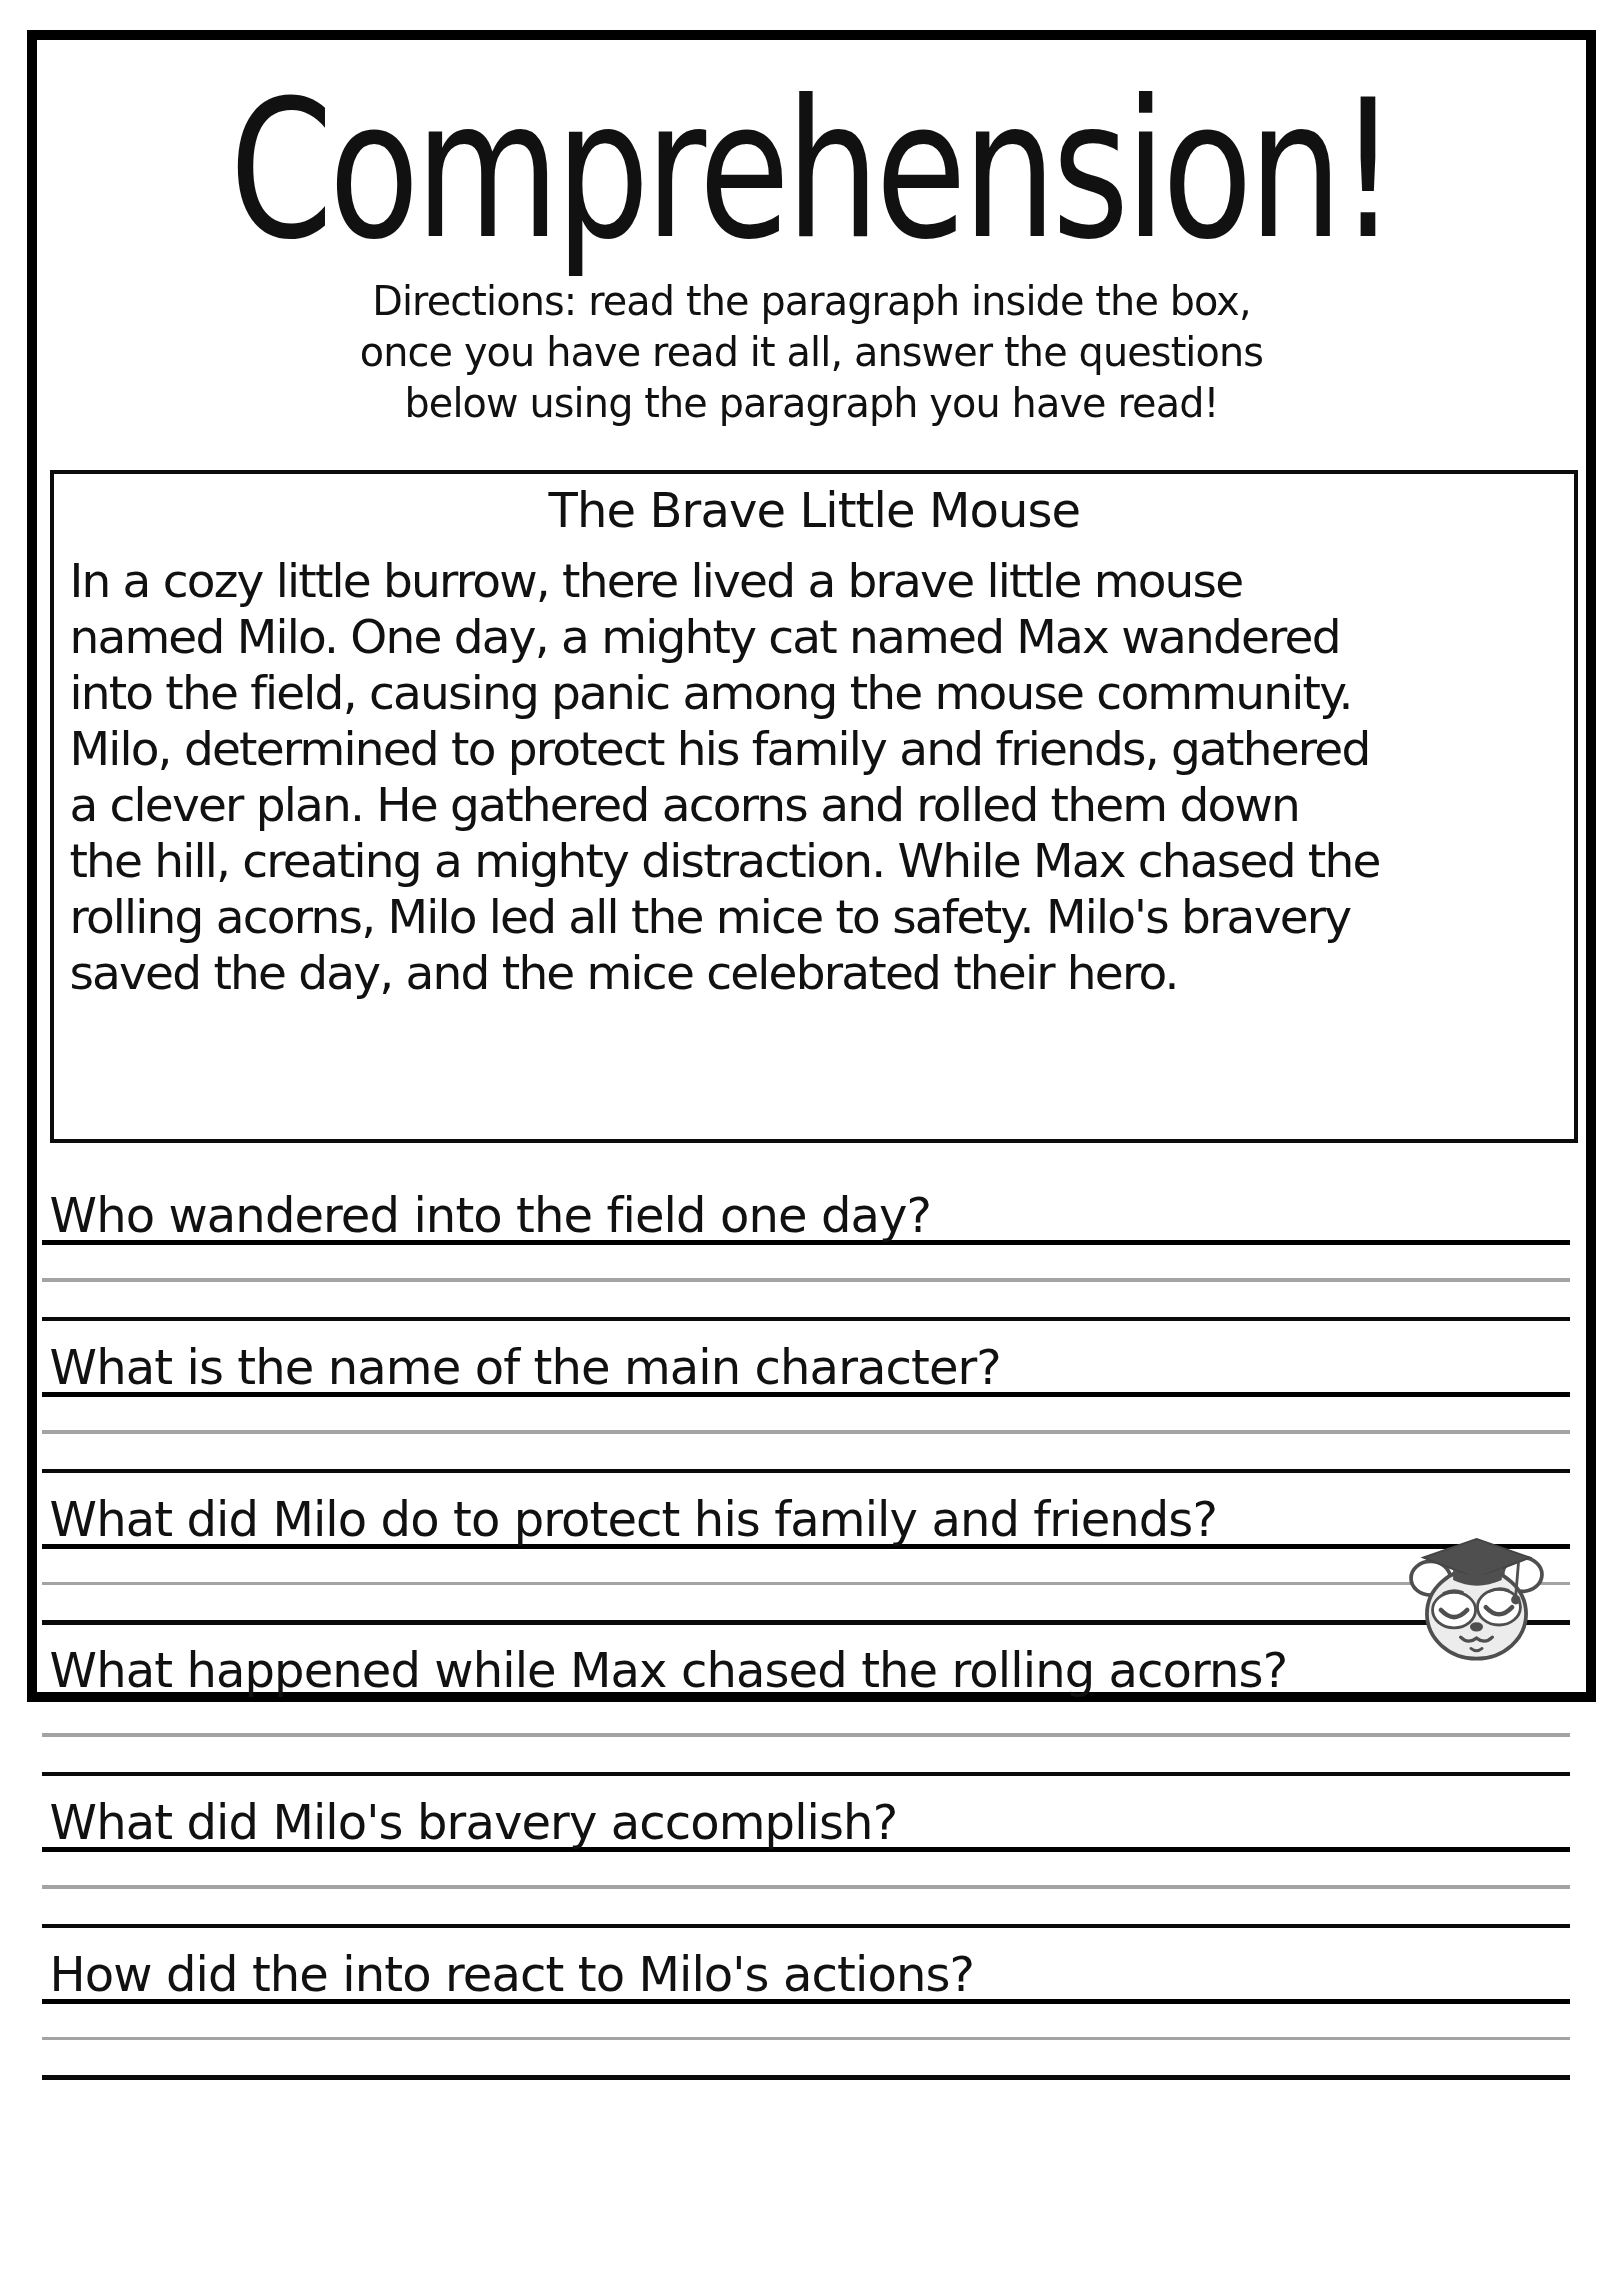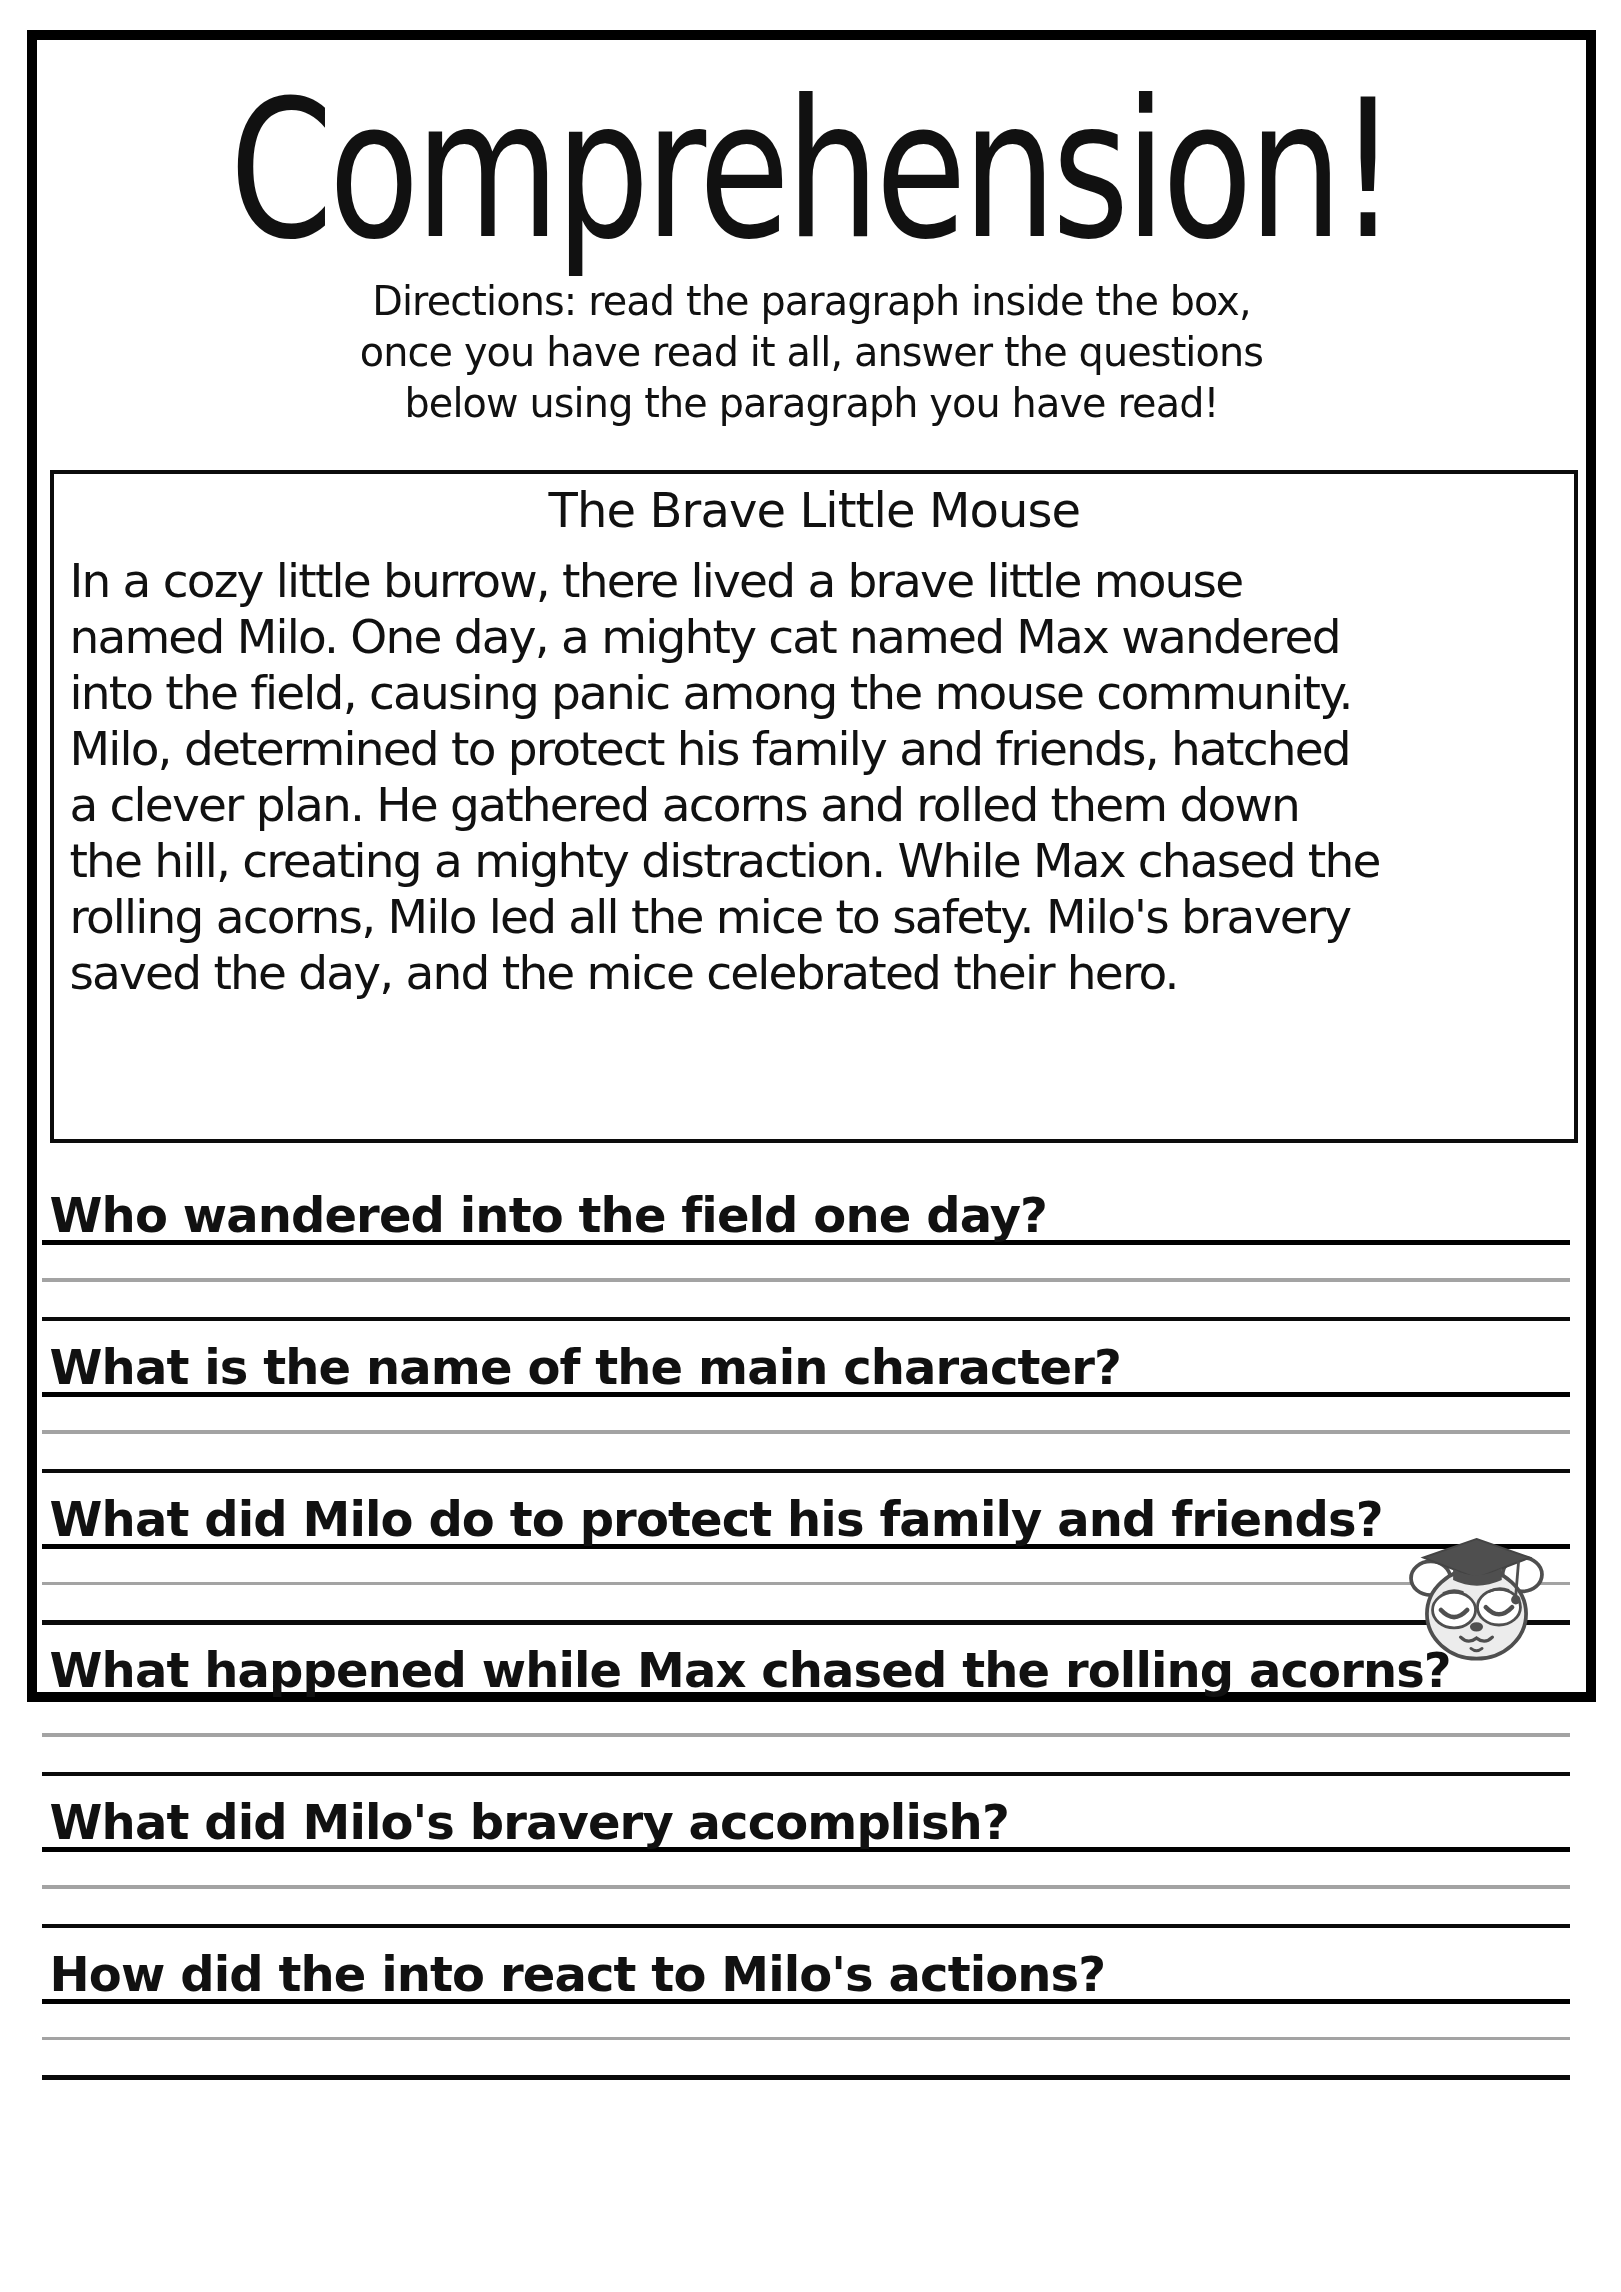--- a/index.html
+++ b/index.html
@@ -27,21 +27,21 @@
   }
   .story-title{
     margin:10.7px 0 0 0;text-align:center;font-weight:normal;
     font-size:48px;line-height:1.05;letter-spacing:-0.9px;
   }
   .story-text{
     margin:18px 10.7px 0 15px;font-size:47px;line-height:56px;
     letter-spacing:-1.8px;white-space:nowrap;
   }
   .questions{margin:47px 16px 0 5.4px;}
-  .q-block{margin:0;font-weight:bold;}
+  .q-block{margin:0;}
   .q-text{
     font-size:48px;line-height:50px;letter-spacing:-0.9px;padding-left:7.2px;
     border-bottom:5.4px solid #000;white-space:nowrap;overflow:visible;
   }
   .gap-a{height:33px;}
   .line-gray{height:3.6px;background:#a3a3a3;}
   .gap-b{height:35px;}
   .line-dark{height:4.5px;background:#0a0a0a;}
   .gap-c{height:20.6px;}
   .mascot{position:absolute;right:30px;bottom:25px;width:159px;height:142px;}
@@ -58,21 +58,21 @@
     <div>once you have read it all, answer the questions</div>
     <div>below using the paragraph you have read!</div>
   </div>
 
   <div class="story-box">
     <h2 class="story-title">The Brave Little Mouse</h2>
     <div class="story-text">
       <div>In a cozy little burrow, there lived a brave little mouse</div>
       <div>named Milo. One day, a mighty cat named Max wandered</div>
       <div>into the field, causing panic among the mouse community.</div>
-      <div>Milo, determined to protect his family and friends, hatched</div>
+      <div>Milo, determined to protect his family and friends, gathered</div>
       <div>a clever plan. He gathered acorns and rolled them down</div>
       <div>the hill, creating a mighty distraction. While Max chased the</div>
       <div>rolling acorns, Milo led all the mice to safety. Milo's bravery</div>
       <div>saved the day, and the mice celebrated their hero.</div>
     </div>
   </div>
 
   <div class="questions">
 
     <div class="q-block">

